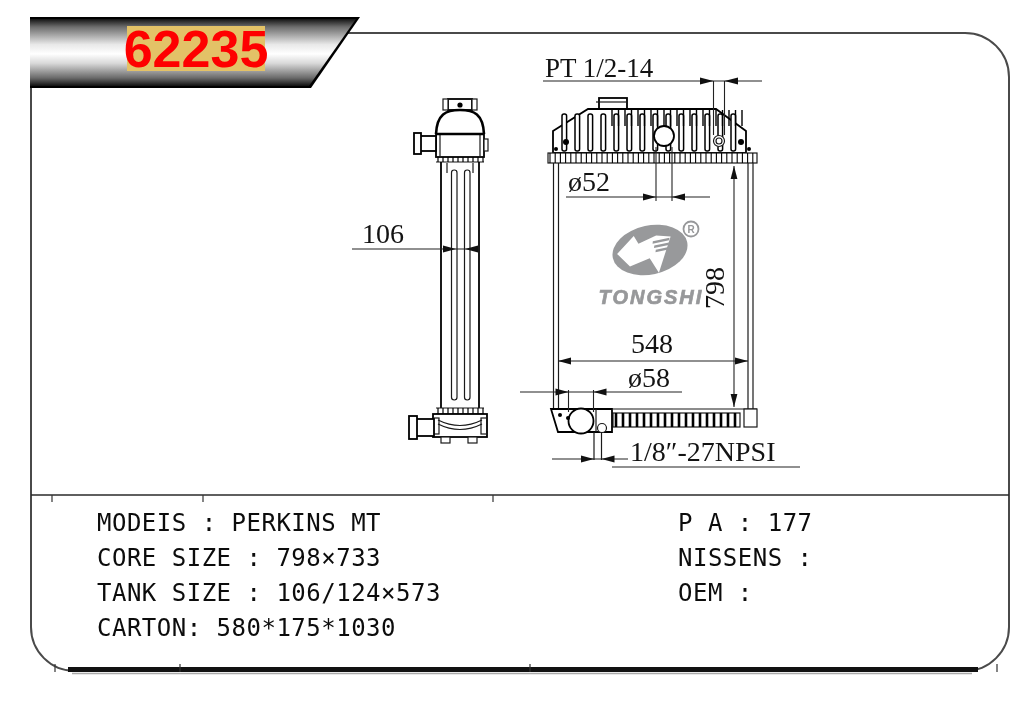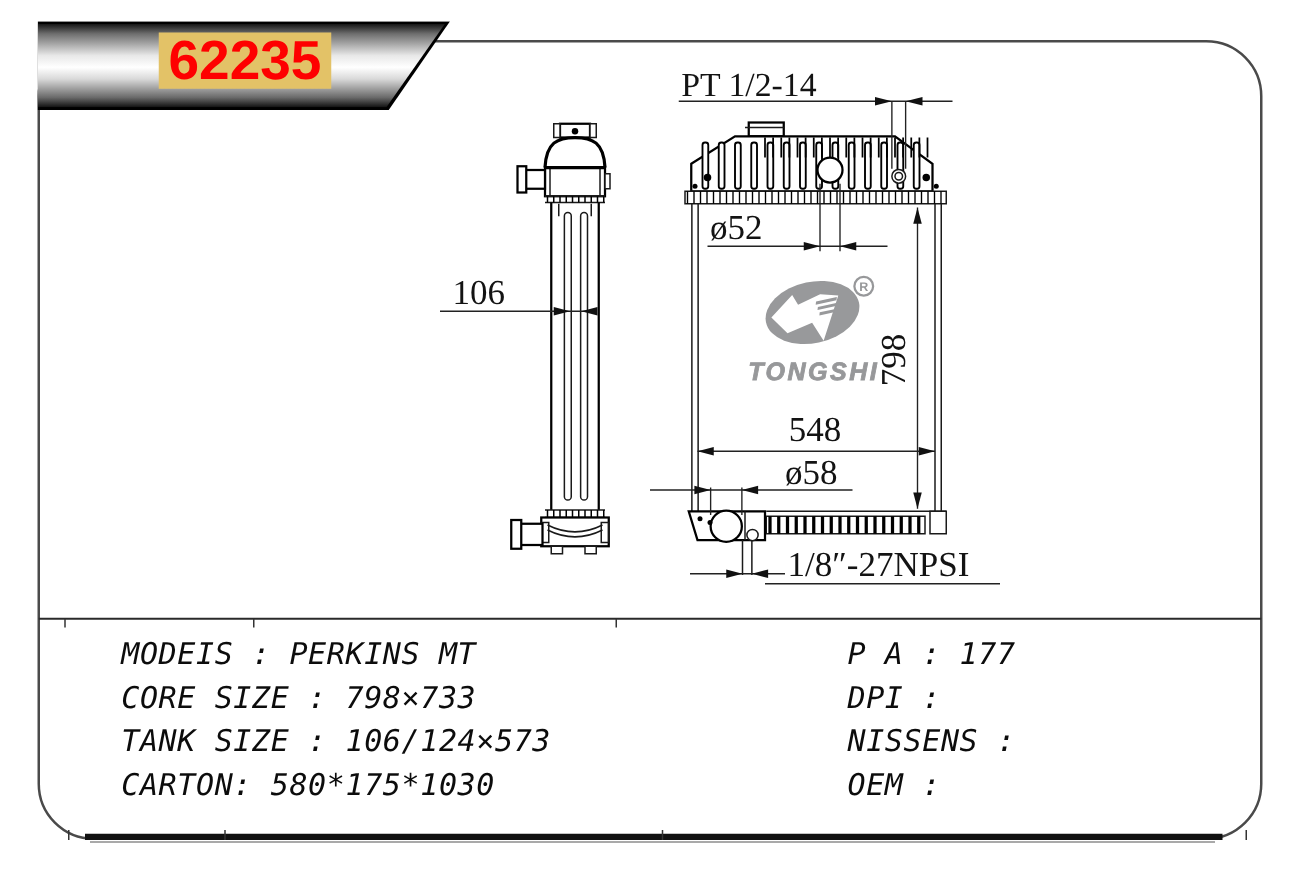--- a/index.html
+++ b/index.html
@@ -15,23 +15,23 @@
   .dim-text{font-family:"Liberation Serif",serif;font-size:28px;fill:#131313;}
   .dim-text-sm{font-family:"Liberation Serif",serif;font-size:27px;fill:#131313;}
   
   #banner{position:absolute;left:30px;top:17px;width:332px;height:71px;
           clip-path:polygon(0 0,330px 0,281px 100%,0 100%);background:#000;z-index:5;}
   #banner-inner{position:absolute;left:0;top:2px;width:328px;height:67px;
           clip-path:polygon(0 0,326px 0,279px 100%,0 100%);
           background:linear-gradient(180deg,#141414 0%,#6e6e6e 12%,#e8e8e8 38%,#ffffff 52%,#d9d9d9 66%,#6a6a6a 88%,#101010 100%);}
   #part-label{position:absolute;left:97px;top:7px;width:138px;height:45px;
           display:flex;align-items:center;justify-content:center;}
-  #part-number{font-family:"Liberation Sans",sans-serif;font-size:44px;font-weight:600;line-height:1;}
+  #part-number{font-family:"Liberation Sans",sans-serif;font-size:52px;font-weight:600;line-height:1;}
   
-  .spec-col{position:absolute;z-index:4;font-style:italic;}
+  .spec-col{position:absolute;z-index:4;}
   .spec-line{height:35px;line-height:35px;font-family:"DejaVu Sans Mono",monospace;
              font-size:24px;color:#0c0c0c;white-space:pre;letter-spacing:0.5px;}
   #spec-left{left:97px;top:506px;}
   #spec-right{left:678px;top:506px;}
 </style>
 </head>
 <body>
 
 <div id="stage">
 
@@ -343,17 +343,16 @@
   </div>
 
   <div id="spec-left" class="spec-col">
     <div class="spec-line">MODEIS : PERKINS MT</div>
     <div class="spec-line">CORE SIZE : 798×733</div>
     <div class="spec-line">TANK SIZE : 106/124×573</div>
     <div class="spec-line">CARTON: 580*175*1030</div>
   </div>
   <div id="spec-right" class="spec-col">
     <div class="spec-line">P A : 177</div>
-    <div class="spec-line">DPI :</div>
     <div class="spec-line">NISSENS :</div>
     <div class="spec-line">OEM :</div>
   </div>
 </div>
 
 </body></html>

